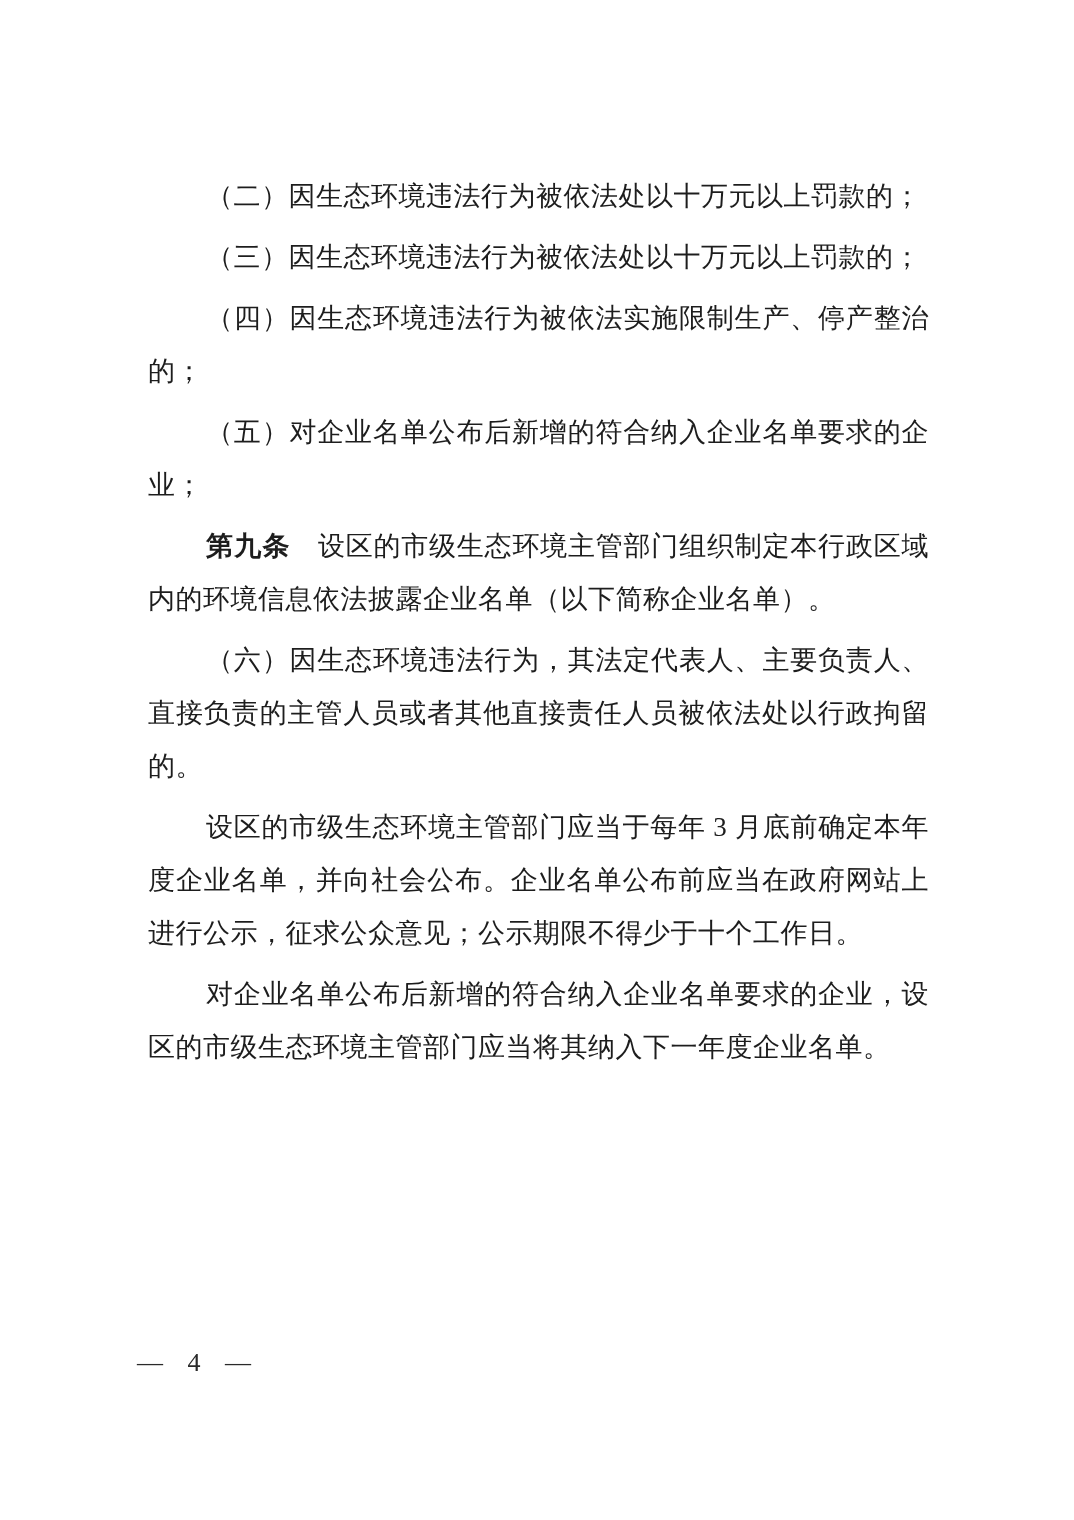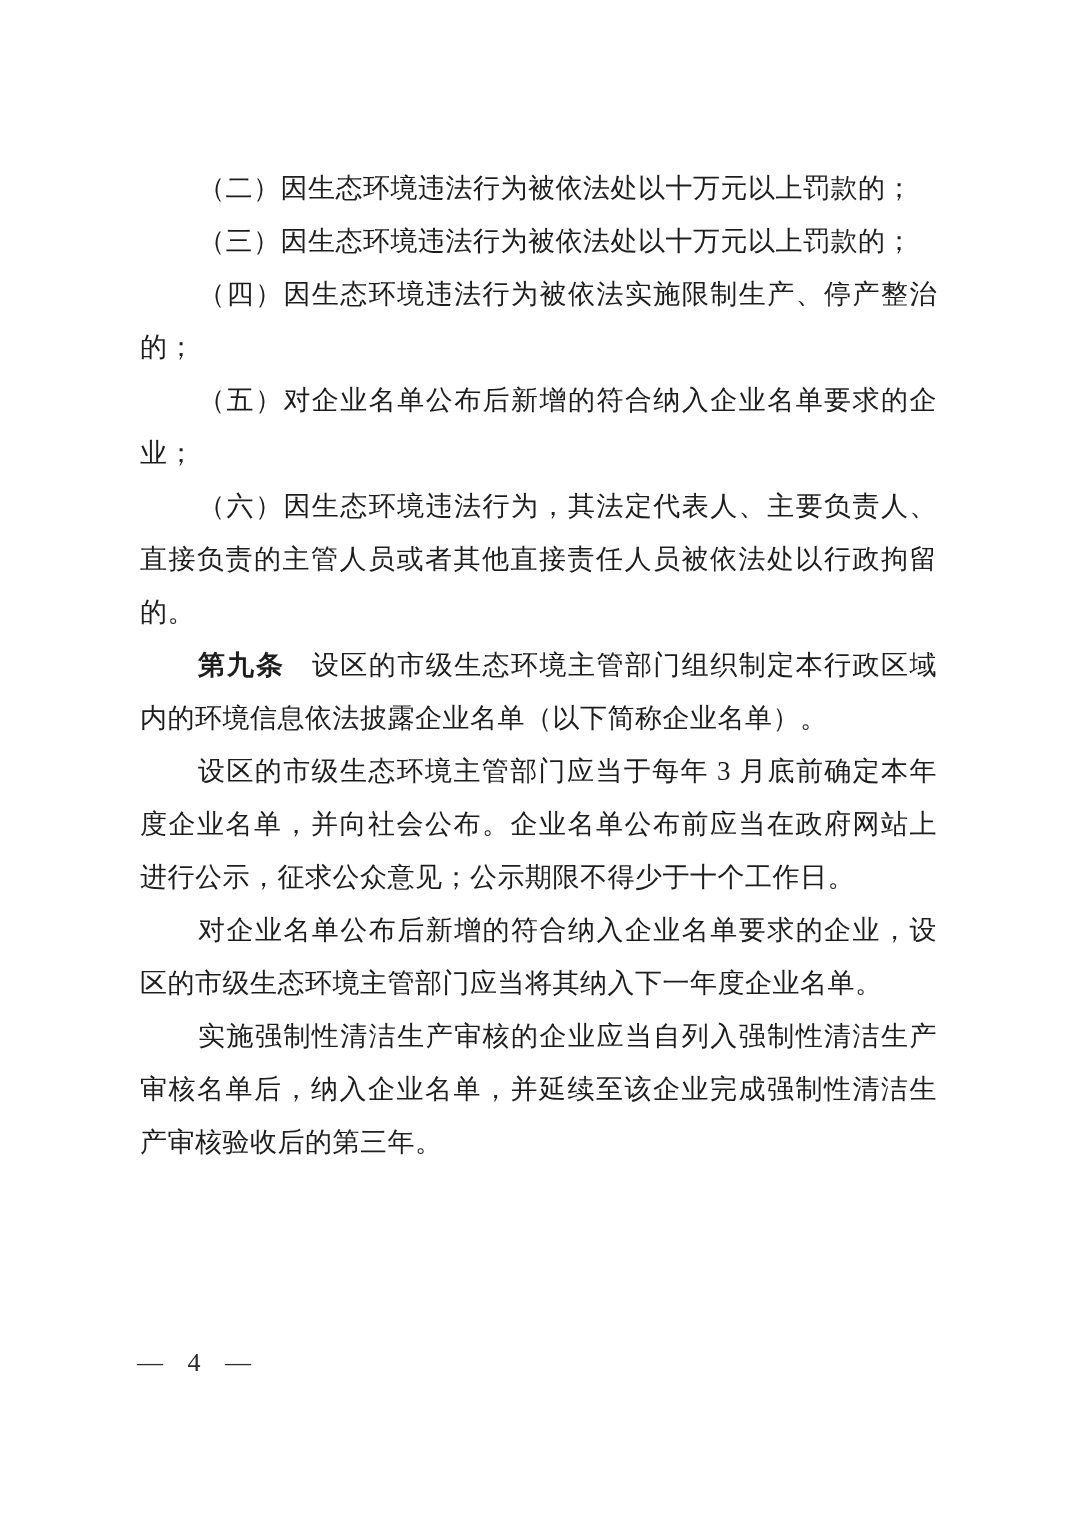--- a/index.html
+++ b/index.html
@@ -22,21 +22,21 @@
     left: 140px;
     top: 162px;
     width: 797px;
     font-size: 27px;
     line-height: 53px;
     text-align: justify;
     text-justify: inter-ideograph;
     letter-spacing: 0.5px;
   }
   .para {
-    margin: 0;
+    margin: 8px;
     padding: 0;
     text-indent: 58px;
   }
   .article-lead {
     font-family: "Liberation Sans", "DejaVu Sans", sans-serif;
     font-weight: 700;
     margin-right: 27px;
     letter-spacing: 1px;
   }
   .footer {
@@ -57,28 +57,27 @@
   <main class="content">
 
     <p class="para">（二）因生态环境违法行为被依法处以十万元以上罚款的；</p>
 
     <p class="para">（三）因生态环境违法行为被依法处以十万元以上罚款的；</p>
 
     <p class="para">（四）因生态环境违法行为被依法实施限制生产、停产整治的；</p>
 
     <p class="para">（五）对企业名单公布后新增的符合纳入企业名单要求的企业；</p>
 
+    <p class="para"><strong class="article-lead">第九条</strong><span>设区的市级生态环境主管部门组织制定本行政区域内的环境信息依法披露企业名单（以下简称企业名单）。</span></p>
+
     <p class="para">（六）因生态环境违法行为，其法定代表人、主要负责人、直接负责的主管人员或者其他直接责任人员被依法处以行政拘留的。</p>
-
-    <p class="para"><strong class="article-lead">第九条</strong><span>设区的市级生态环境主管部门组织制定本行政区域内的环境信息依法披露企业名单（以下简称企业名单）。</span></p>
 
     <p class="para">设区的市级生态环境主管部门应当于每年 3 月底前确定本年度企业名单，并向社会公布。企业名单公布前应当在政府网站上进行公示，征求公众意见；公示期限不得少于十个工作日。</p>
 
     <p class="para">对企业名单公布后新增的符合纳入企业名单要求的企业，设区的市级生态环境主管部门应当将其纳入下一年度企业名单。</p>
 
 
 
-    <p class="para">实施强制性清洁生产审核的企业应当自列入强制性清洁生产审核名单后，纳入企业名单，并延续至该企业完成强制性清洁生产审核验收后的第三年。</p>
 
   </main>
 
   <div class="footer">— 4 —</div>
 </div>
 
 </body></html>

